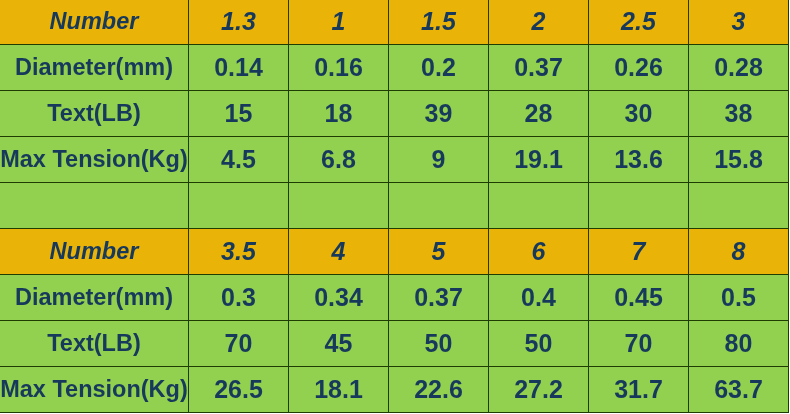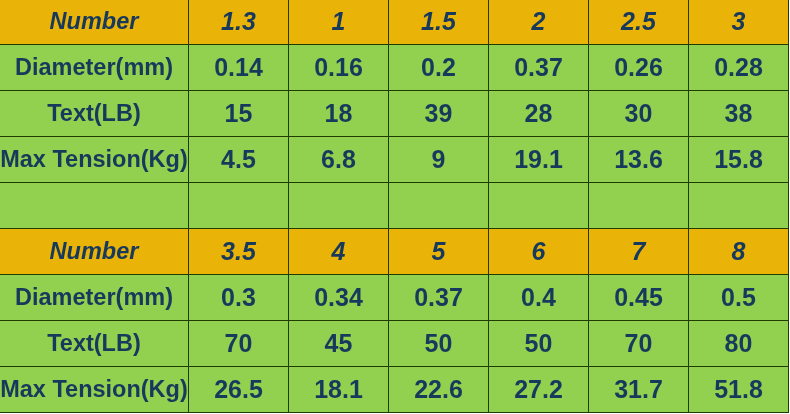--- a/index.html
+++ b/index.html
@@ -143,17 +143,17 @@
           <td class="value-cell">70</td>
           <td class="value-cell">80</td>
         </tr>
         <tr class="data-row">
           <td class="label-cell">Max Tension(Kg)</td>
           <td class="value-cell">26.5</td>
           <td class="value-cell">18.1</td>
           <td class="value-cell">22.6</td>
           <td class="value-cell">27.2</td>
           <td class="value-cell">31.7</td>
-          <td class="value-cell">51.8</td>
+          <td class="value-cell">63.7</td>
         </tr>
       </tbody>
   </table>
 </div>
 
 </body></html>

